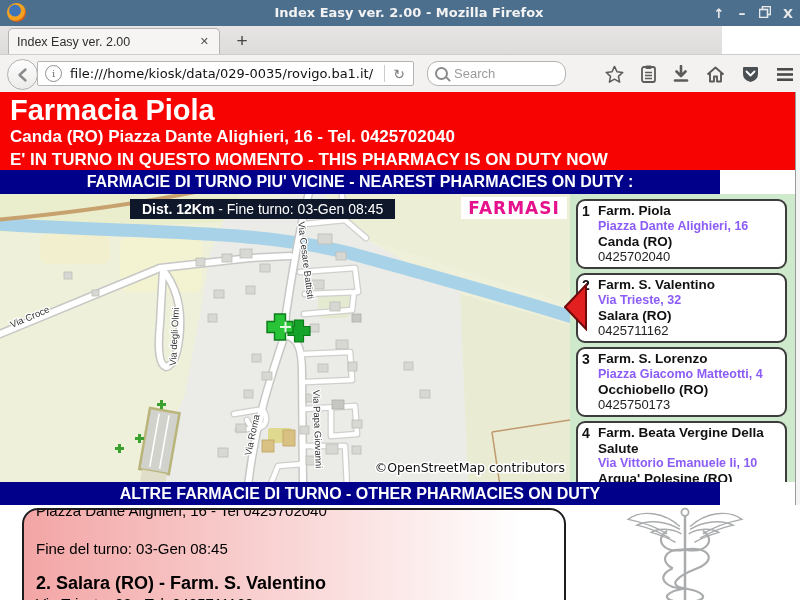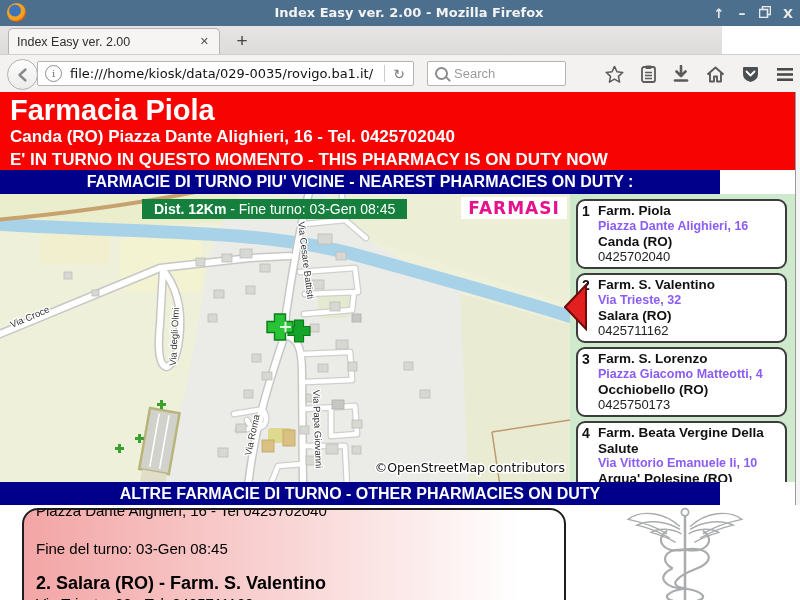--- a/index.html
+++ b/index.html
@@ -28,41 +28,41 @@
   .back-btn{position:absolute;left:7px;top:4px;width:29px;height:29px;border-radius:50%;border:1px solid #b3b2b1;
     background:linear-gradient(#fdfdfd,#ececeb);display:flex;align-items:center;justify-content:center;}
   .urlbar{position:absolute;left:37px;top:6px;width:377px;height:25px;background:#fff;border:1px solid #b5b4b3;
     border-radius:2px;display:flex;align-items:center;box-sizing:border-box;}
   .info-icon{width:15px;height:15px;border:1px solid #8f8f8f;border-radius:50%;color:#6e6e6e;font-size:10px;
     line-height:15px;text-align:center;margin:0 6px 0 7px;flex:none;font-family:"DejaVu Serif",serif;}
   .url-input{border:none;outline:none;flex:1;font-size:13px;color:#111;font-family:"DejaVu Sans",sans-serif;background:transparent;min-width:0;}
   .url-sep{width:1px;height:17px;background:#ccc;margin:0 4px;}
   .reload-icon{color:#7c7c7c;font-size:14px;margin:0 8px 0 4px;font-family:"DejaVu Sans",sans-serif;}
   .searchbar{position:absolute;left:427px;top:6px;width:139px;height:25px;background:#fff;border:1px solid #b5b4b3;
-    border-radius:2px;display:flex;align-items:center;box-sizing:border-box;}
+    border-radius:11px;display:flex;align-items:center;box-sizing:border-box;}
   .search-input{border:none;outline:none;flex:1;font-size:13px;color:#333;background:transparent;min-width:0;}
   .search-input::placeholder{color:#9b9b9b;}
   .nav-icons{position:absolute;right:6px;top:6px;height:26px;display:flex;align-items:center;gap:17px;}
   .nav-ic{color:#5c5b5a;display:flex;align-items:center;justify-content:center;}
   .mag{width:9px;height:9px;border:2px solid #8a8a8a;border-radius:50%;position:relative;margin:0 4px 0 7px;flex:none;}
   .mag::after{content:"";position:absolute;width:6px;height:2px;background:#8a8a8a;transform:rotate(45deg);right:-5px;bottom:-2px;}
 
   
   .red-header{position:absolute;left:0;top:92px;width:795px;height:78px;background:#f70301;color:#fff;padding:2px 0 0 10px;box-sizing:border-box;overflow:hidden;}
   .ph-name{font-size:29px;font-weight:bold;line-height:33px;}
   .ph-addr{font-size:17px;font-weight:bold;line-height:20px;}
   .ph-duty{font-size:17px;font-weight:bold;line-height:20px;margin-top:3px;}
   .edge-strip{position:absolute;left:795px;top:92px;width:5px;height:413px;background:#f4f4f4;border-left:1px solid #9a9a9a;box-sizing:border-box;}
 
   .navy-bar{position:absolute;left:0;width:720px;background:#00008b;color:#fff;text-align:center;font-weight:bold;z-index:10;}
   .bar-nearest{top:170px;height:24px;font-size:16px;line-height:24px;}
   .bar-other{top:482px;height:23px;font-size:16px;line-height:23px;}
 
   .map{position:absolute;left:0;top:194px;width:570px;height:288px;overflow:hidden;background:#eef0da;}
-  .dist-badge{position:absolute;left:142px;top:199px;height:20px;background:#15803d;color:#fff;font-size:14px;
+  .dist-badge{position:absolute;left:130px;top:199px;height:20px;background:#0f172a;color:#fff;font-size:14px;
     line-height:20px;padding:0 12px;white-space:nowrap;z-index:6;}
   .dist-bold{font-weight:bold;}
   .farmasi-logo{position:absolute;left:461px;top:197px;width:106px;height:22px;background:#fff;color:#e6118c;
     font-weight:bold;font-size:17px;line-height:22px;text-align:center;letter-spacing:1px;z-index:6;
     font-family:"DejaVu Sans",sans-serif;}
 
   .sidebar{position:absolute;left:570px;top:194px;width:225px;height:288px;background:#cfe9cc;overflow:hidden;
     padding:5px 0 0 6px;box-sizing:border-box;}
   .ph-item{width:211px;background:#fff;border:2px solid #3c3c3c;border-radius:9px;margin-bottom:4px;
     padding:2px 5px 3px 5px;box-sizing:border-box;position:relative;}

